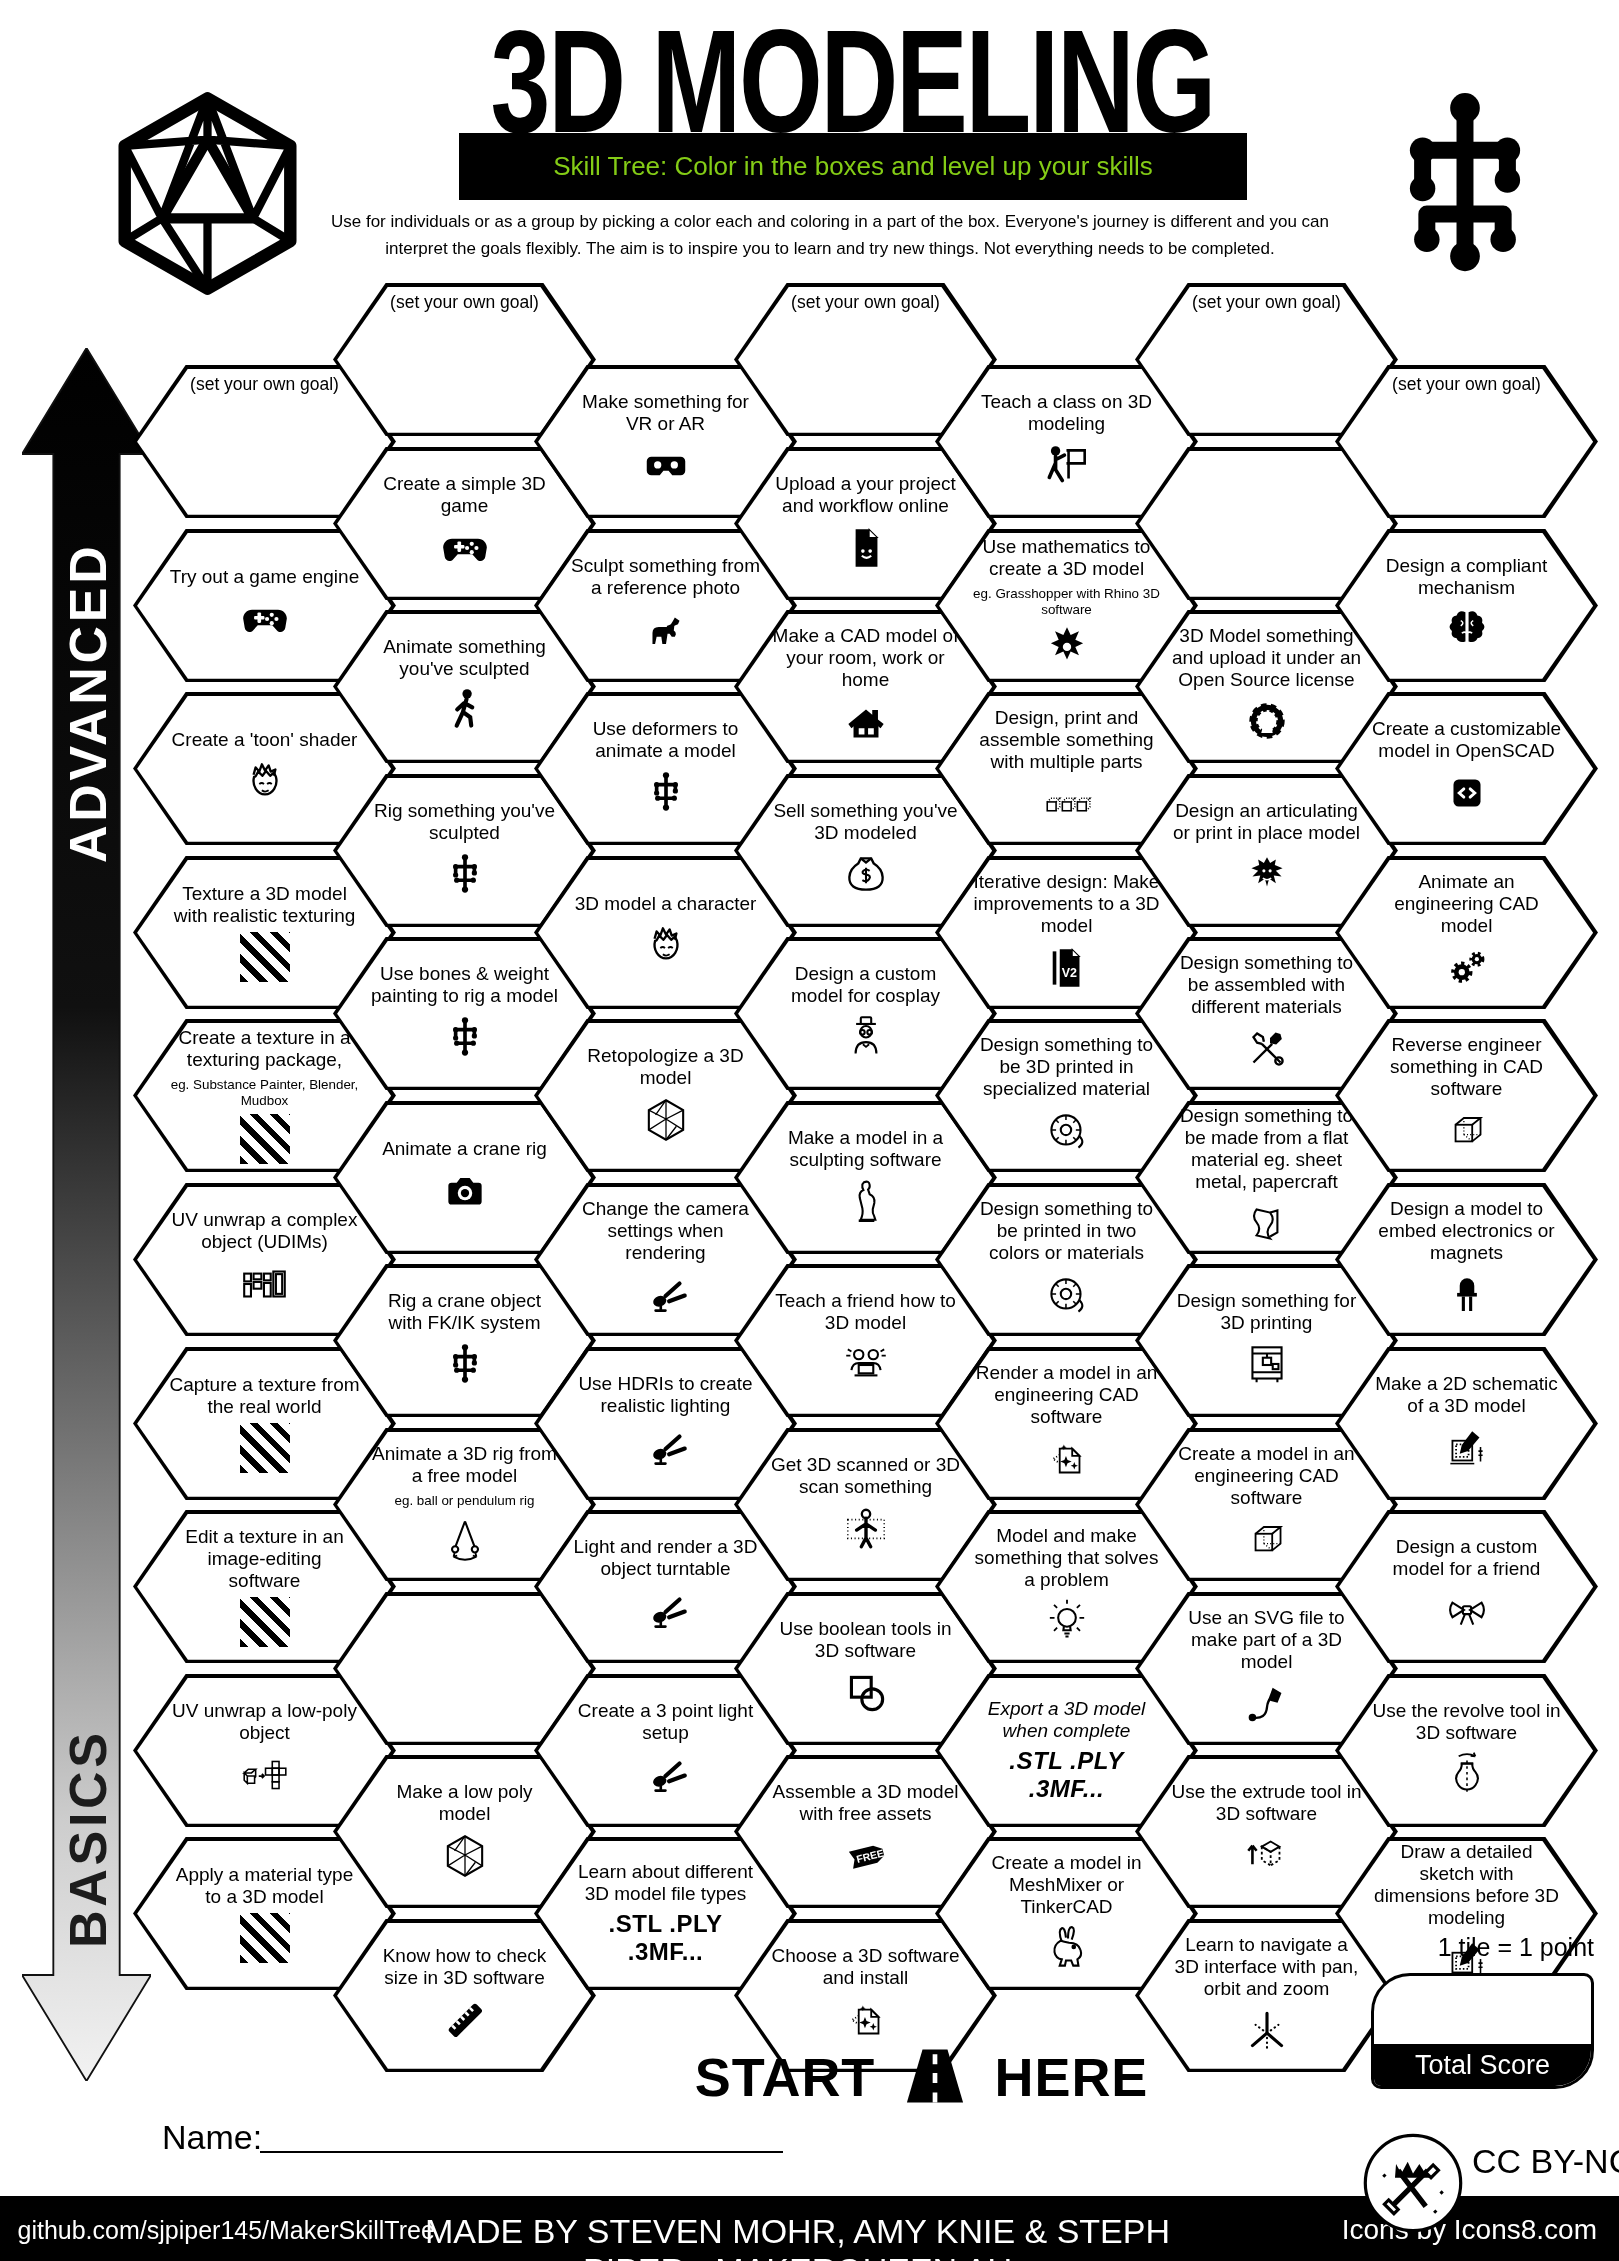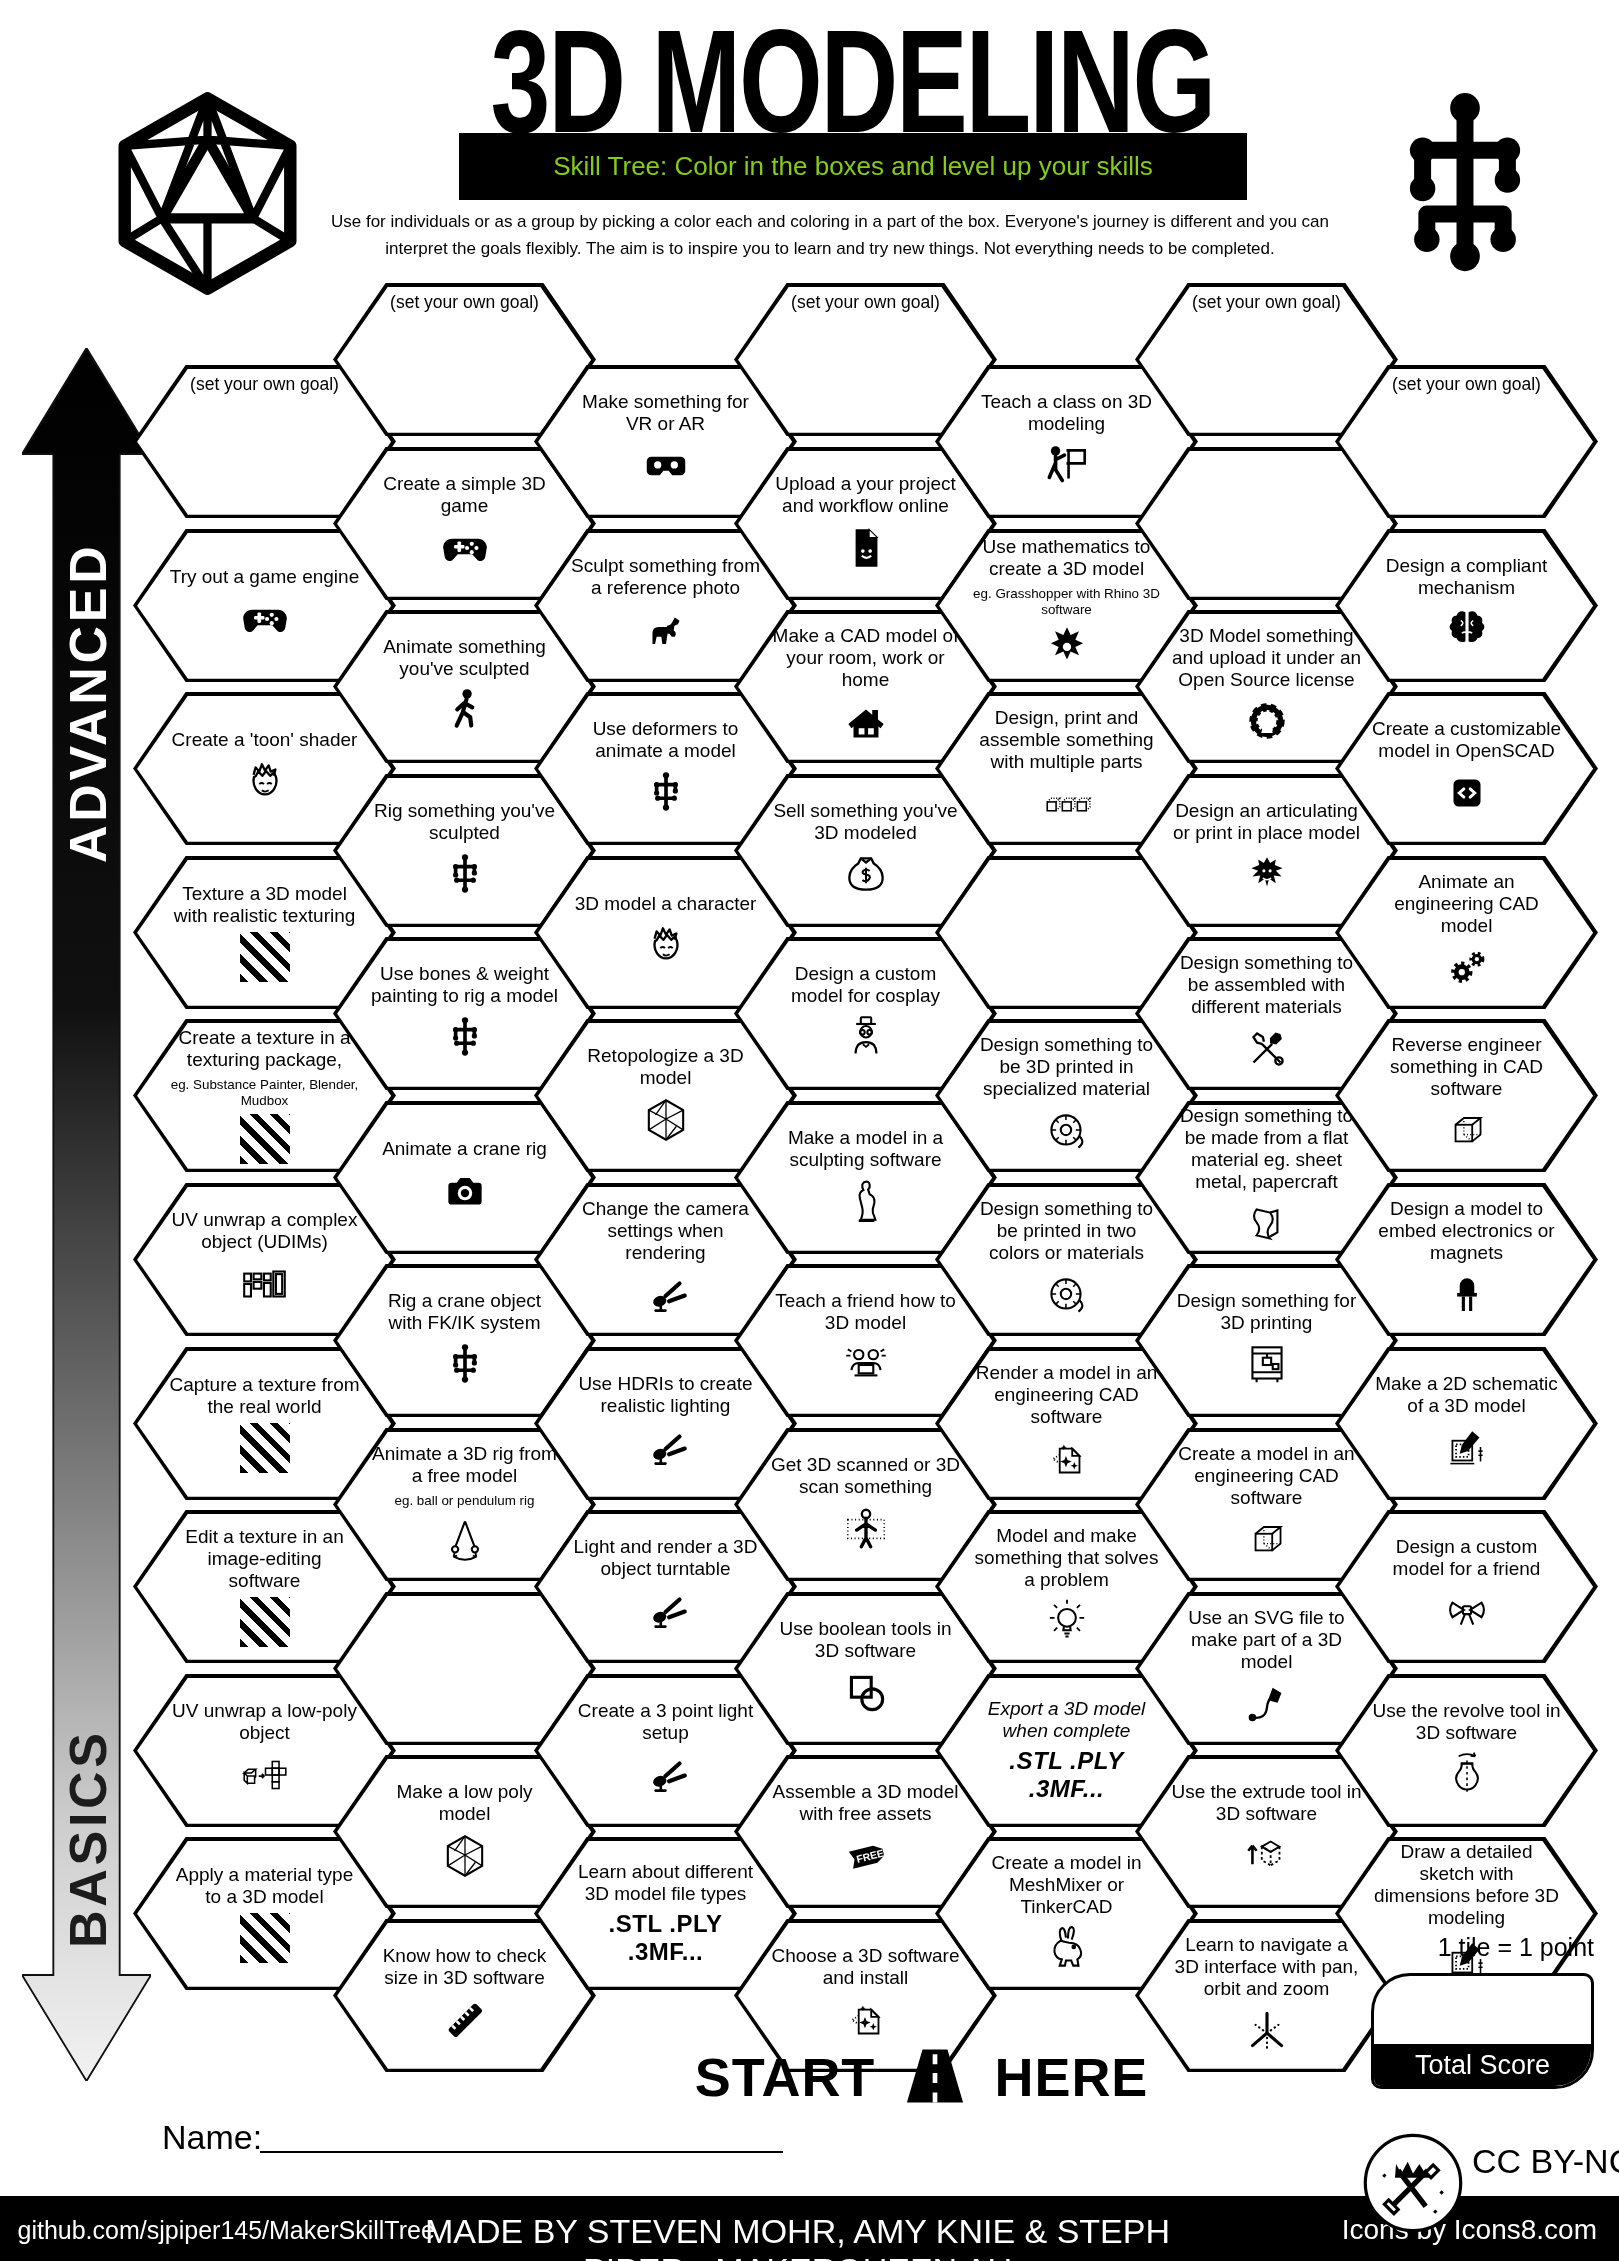--- a/index.html
+++ b/index.html
@@ -688,20 +688,29 @@
             <rect x="41" y="46" width="17" height="17"></rect>
             <path d="M41 46l7-7h17l-7 7M58 46l7-7v17l-7 7" stroke-dasharray="2 3"></path>
             <rect x="70" y="46" width="17" height="17"></rect>
             <path d="M70 46l7-7h17l-7 7M87 46l7-7v17l-7 7" stroke-dasharray="2 3"></path>
           </svg></span>
       </div>
     </div>
     <div class="hex" data-name="skill-tile" style="left: 935px; top: 856px;">
       <div class="hex-outer" data-name="hex-border"></div>
       <div class="hex-inner" data-name="hex-fill"></div>
+      <div class="hex-content" data-name="hex-content">
+        <div class="hex-label" data-name="tile-label">Iterative design:  Make improvements to a 3D model</div>
+        <span class="hex-icon" data-name="v2-document-icon"><svg viewBox="0 0 100 100">
+            <path d="M26 18v64" stroke="#000" stroke-width="7"></path>
+            <path d="M36 14h24l14 14v58H36z" fill="#000"></path>
+            <path d="M60 14l14 14H60z" fill="#fff" stroke="#000" stroke-width="2"></path>
+            <text x="40" y="67" font-family="Liberation Sans,sans-serif" font-size="24" font-weight="bold" fill="#fff">V2</text>
+          </svg></span>
+      </div>
     </div>
     <div class="hex" data-name="skill-tile" style="left: 935px; top: 1019px;">
       <div class="hex-outer" data-name="hex-border"></div>
       <div class="hex-inner" data-name="hex-fill"></div>
       <div class="hex-content" data-name="hex-content">
         <div class="hex-label" data-name="tile-label">Design something to be 3D printed in specialized material</div>
         <span class="hex-icon" data-name="filament-spool-icon"><svg viewBox="0 0 100 100" fill="none" stroke="#000" stroke-width="4">
             <circle cx="48" cy="48" r="28"></circle>
             <circle cx="48" cy="48" r="10"></circle>
             <path d="M48 20v9M48 67v9M20 48h9M67 48h9M28 28l6 6M62 62l6 6M28 68l6-6M62 34l6-6" stroke-width="3"></path>

